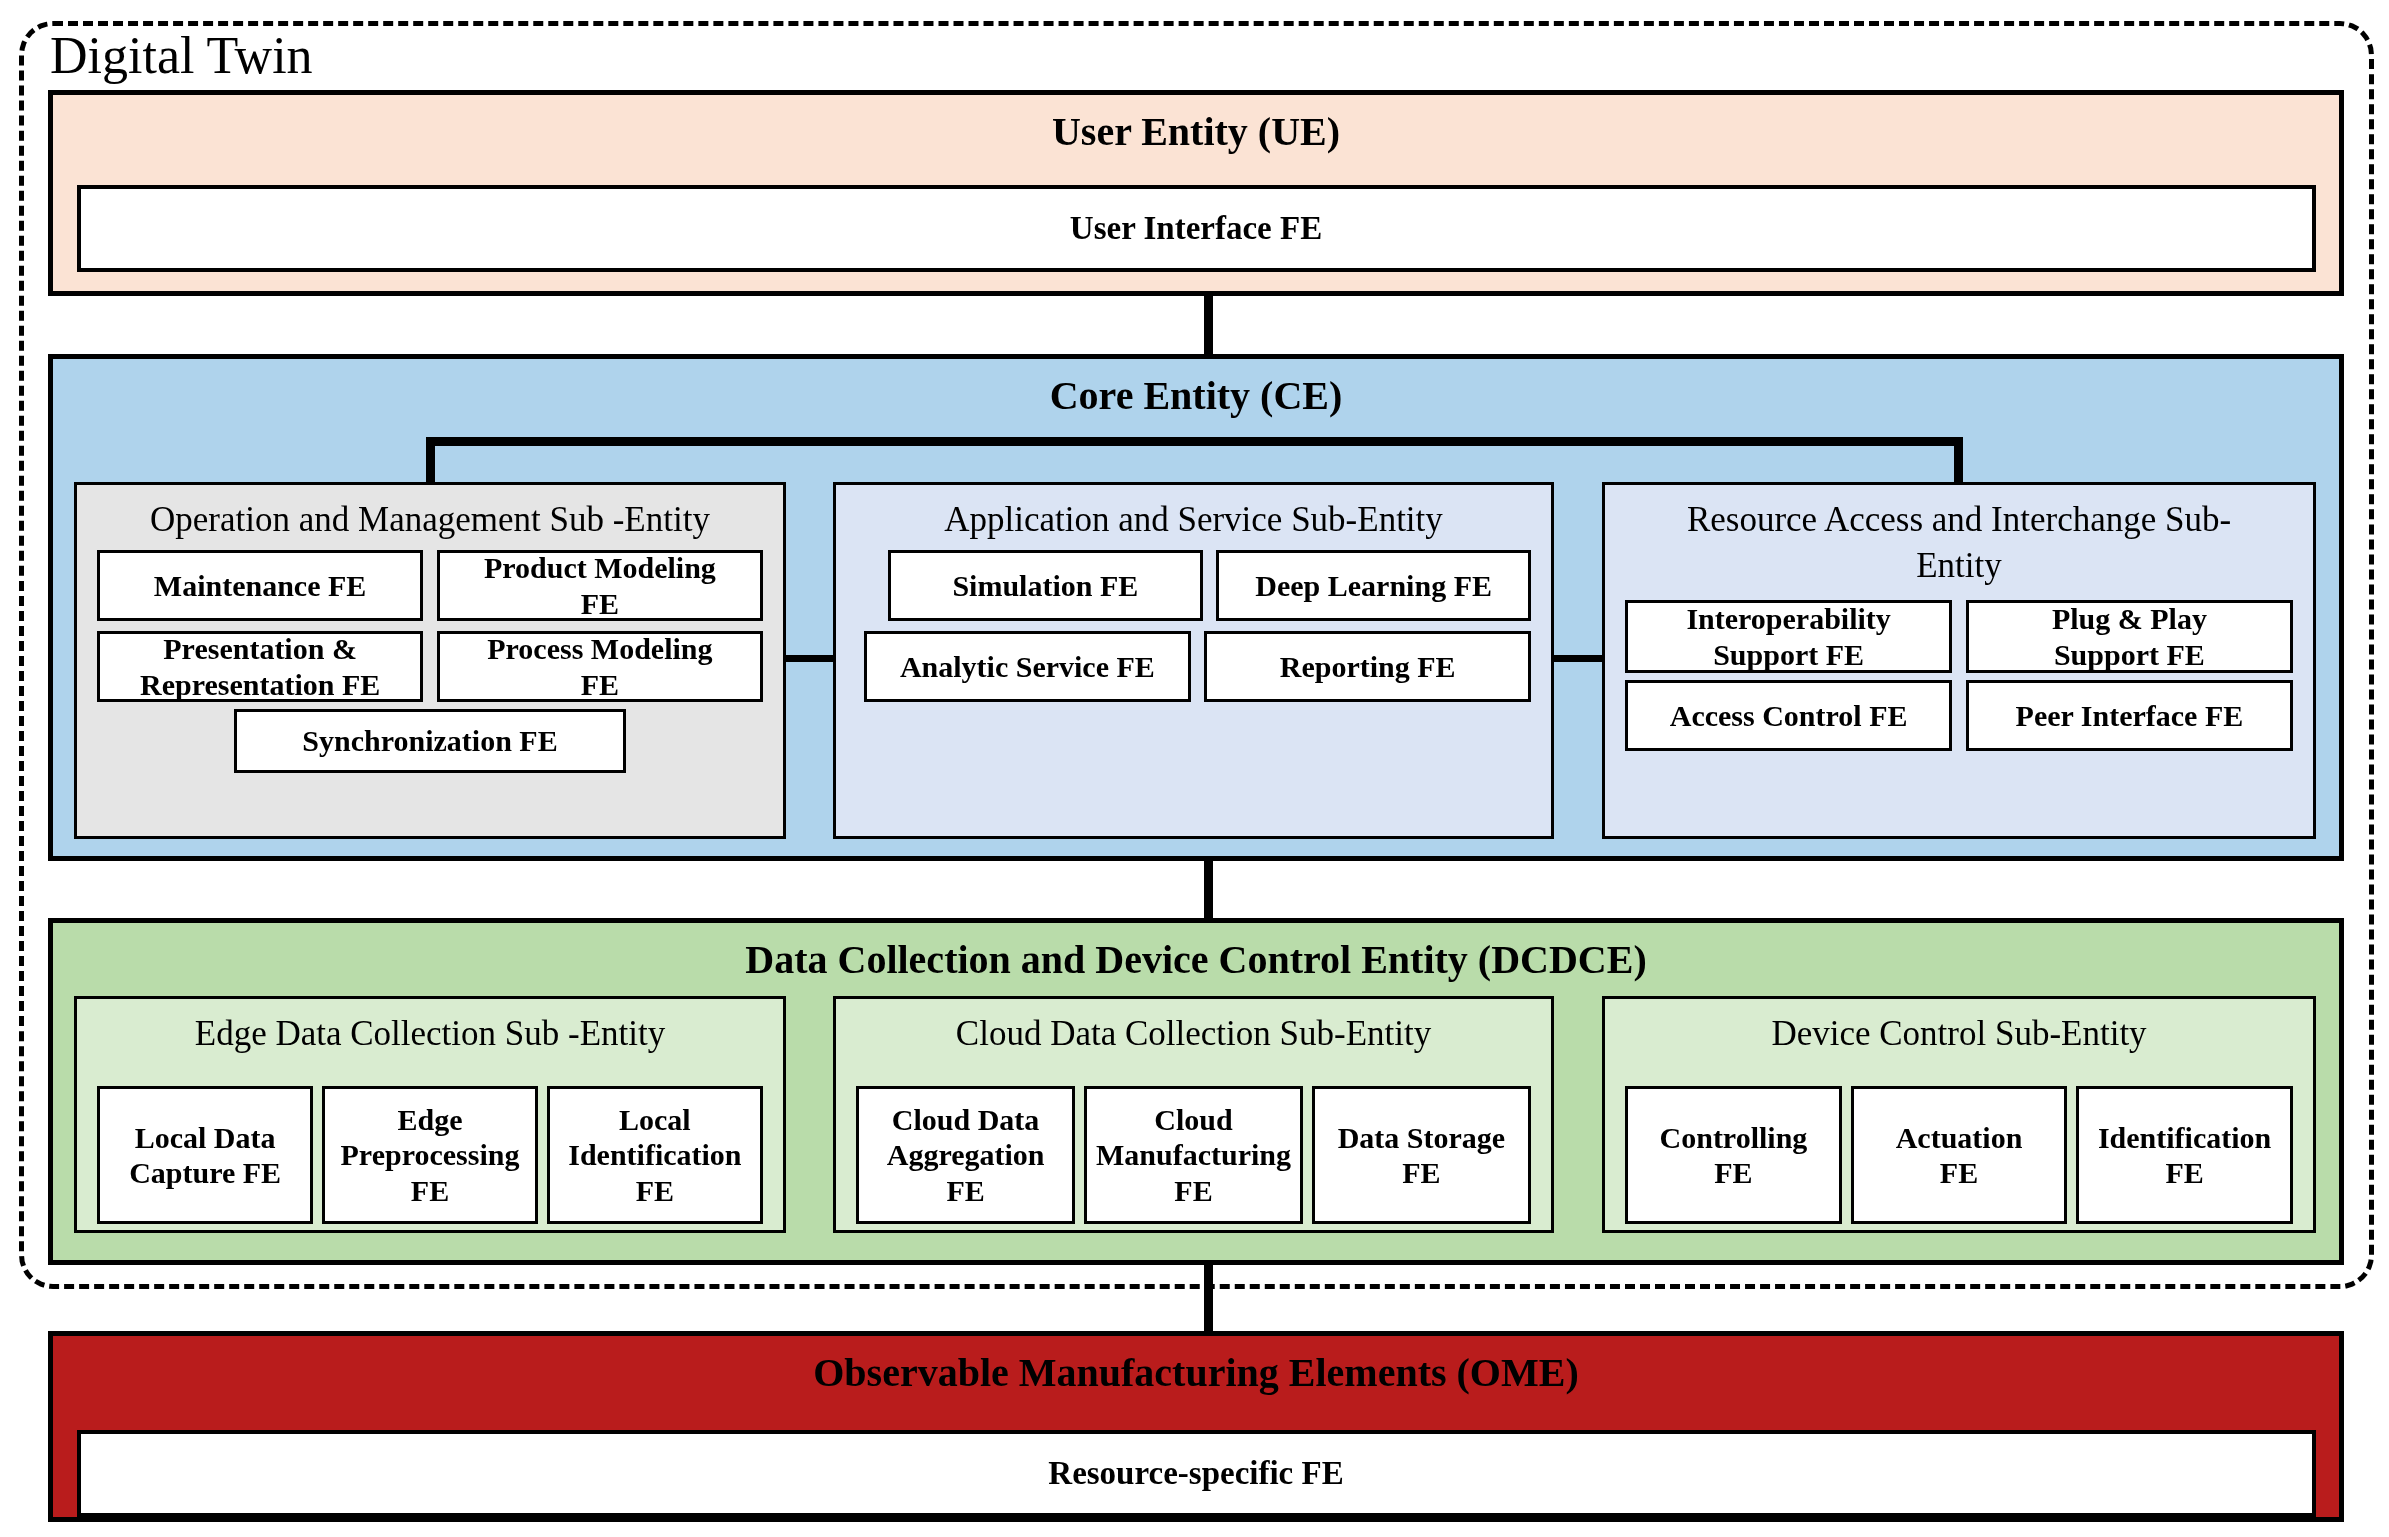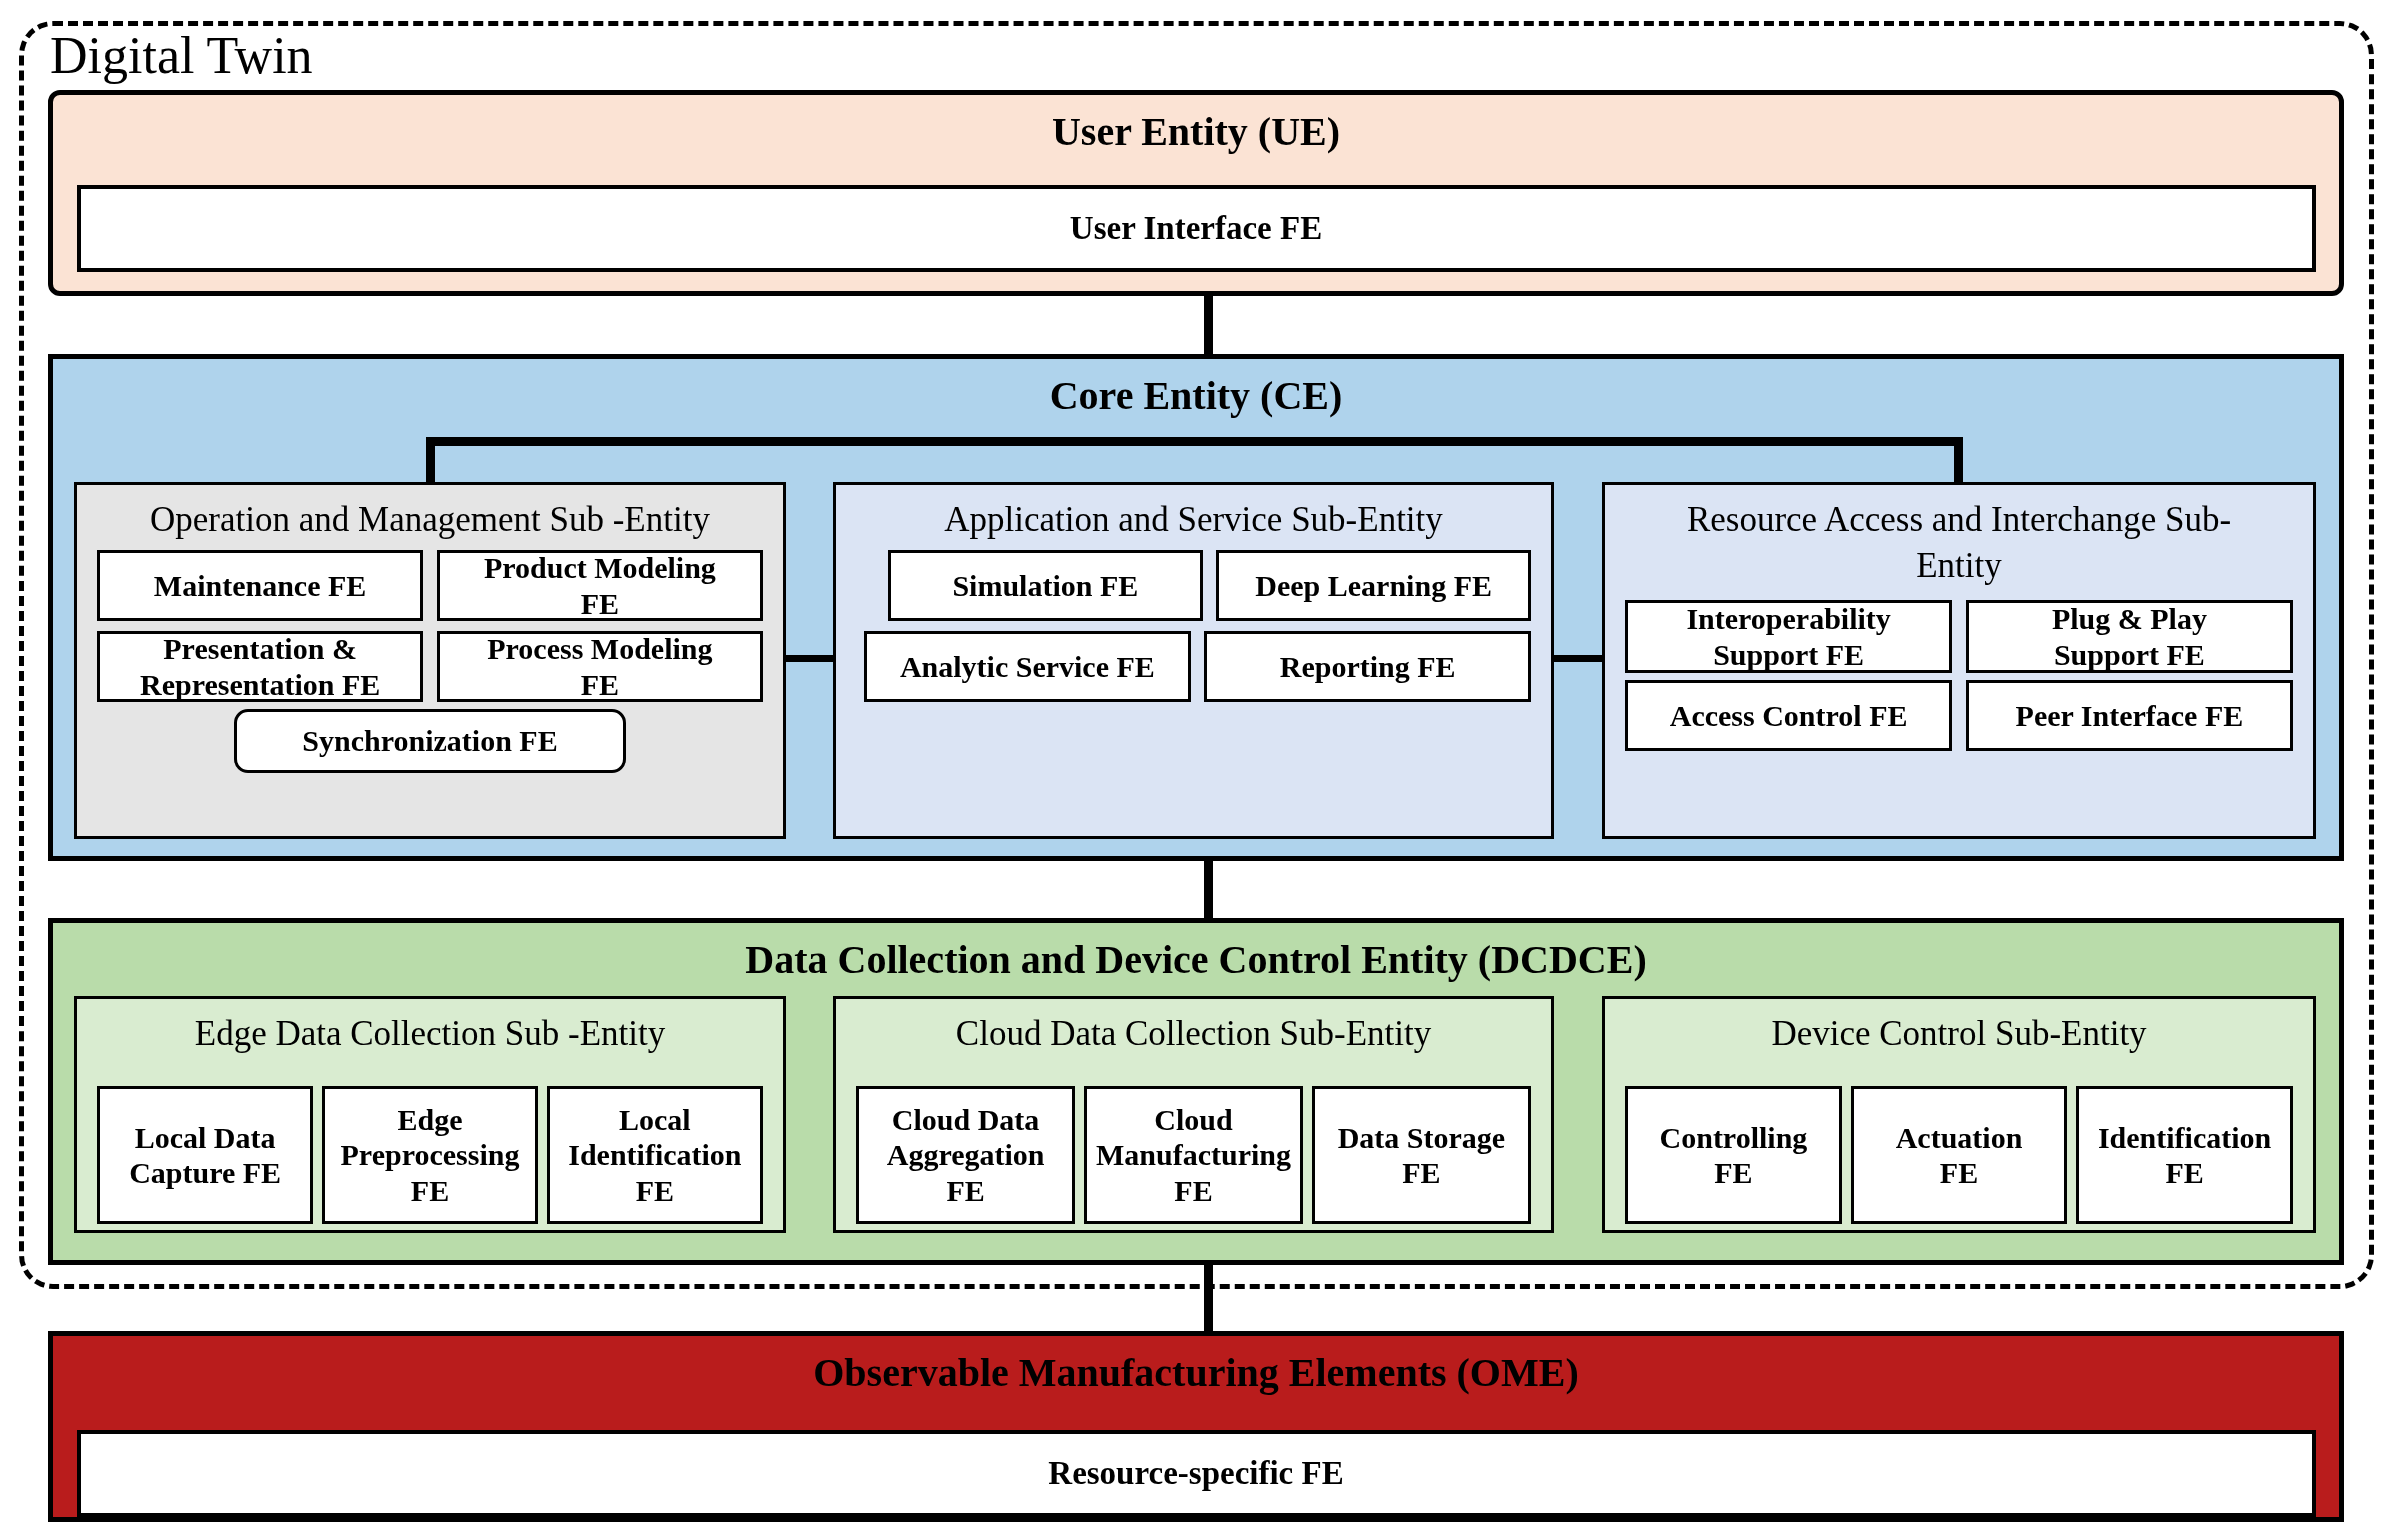--- a/index.html
+++ b/index.html
@@ -51,33 +51,33 @@
     position:absolute;left:20px;right:20px;
     display:flex;gap:13.6px;justify-content:center;
   }
   .fe{
     background:#fff;border:3.7px solid #000;
     display:flex;align-items:center;justify-content:center;
     font-size:30px;font-weight:bold;text-align:center;
     line-height:1.18;white-space:pre-line;
     flex:1;
   }
-  .fe.solo{flex:0 0 58%;border-radius:14px;}
+  .fe.solo{flex:0 0 58%;}
   
   .vline{background:#000;width:8.7px;}
   .hline{background:#000;height:8.7px;}
   .seg{background:#000;height:7.4px;}
 </style>
 </head>
 <body>
 
 <div class="abs dt-frame"></div>
 <div class="abs dt-label">Digital Twin</div>
 
-<div class="abs entity" style="top: 90px; height: 206px; background: rgb(251, 227, 212); border-radius: 12px;">
+<div class="abs entity" style="top: 90px; height: 206px; background: rgb(251, 227, 212);">
   <div class="entity-title">User Entity (UE)</div>
   <div class="strip-fe" style="top:90px;height:79px;">User Interface FE</div>
 </div>
 
 <div class="abs vline" style="left:1204px;top:296px;height:59px;"></div>
 
 <div class="abs entity" style="top: 354px; height: 507px; background: rgb(175, 211, 236);">
   <div class="entity-title">Core Entity (CE)</div>
 </div>
 

